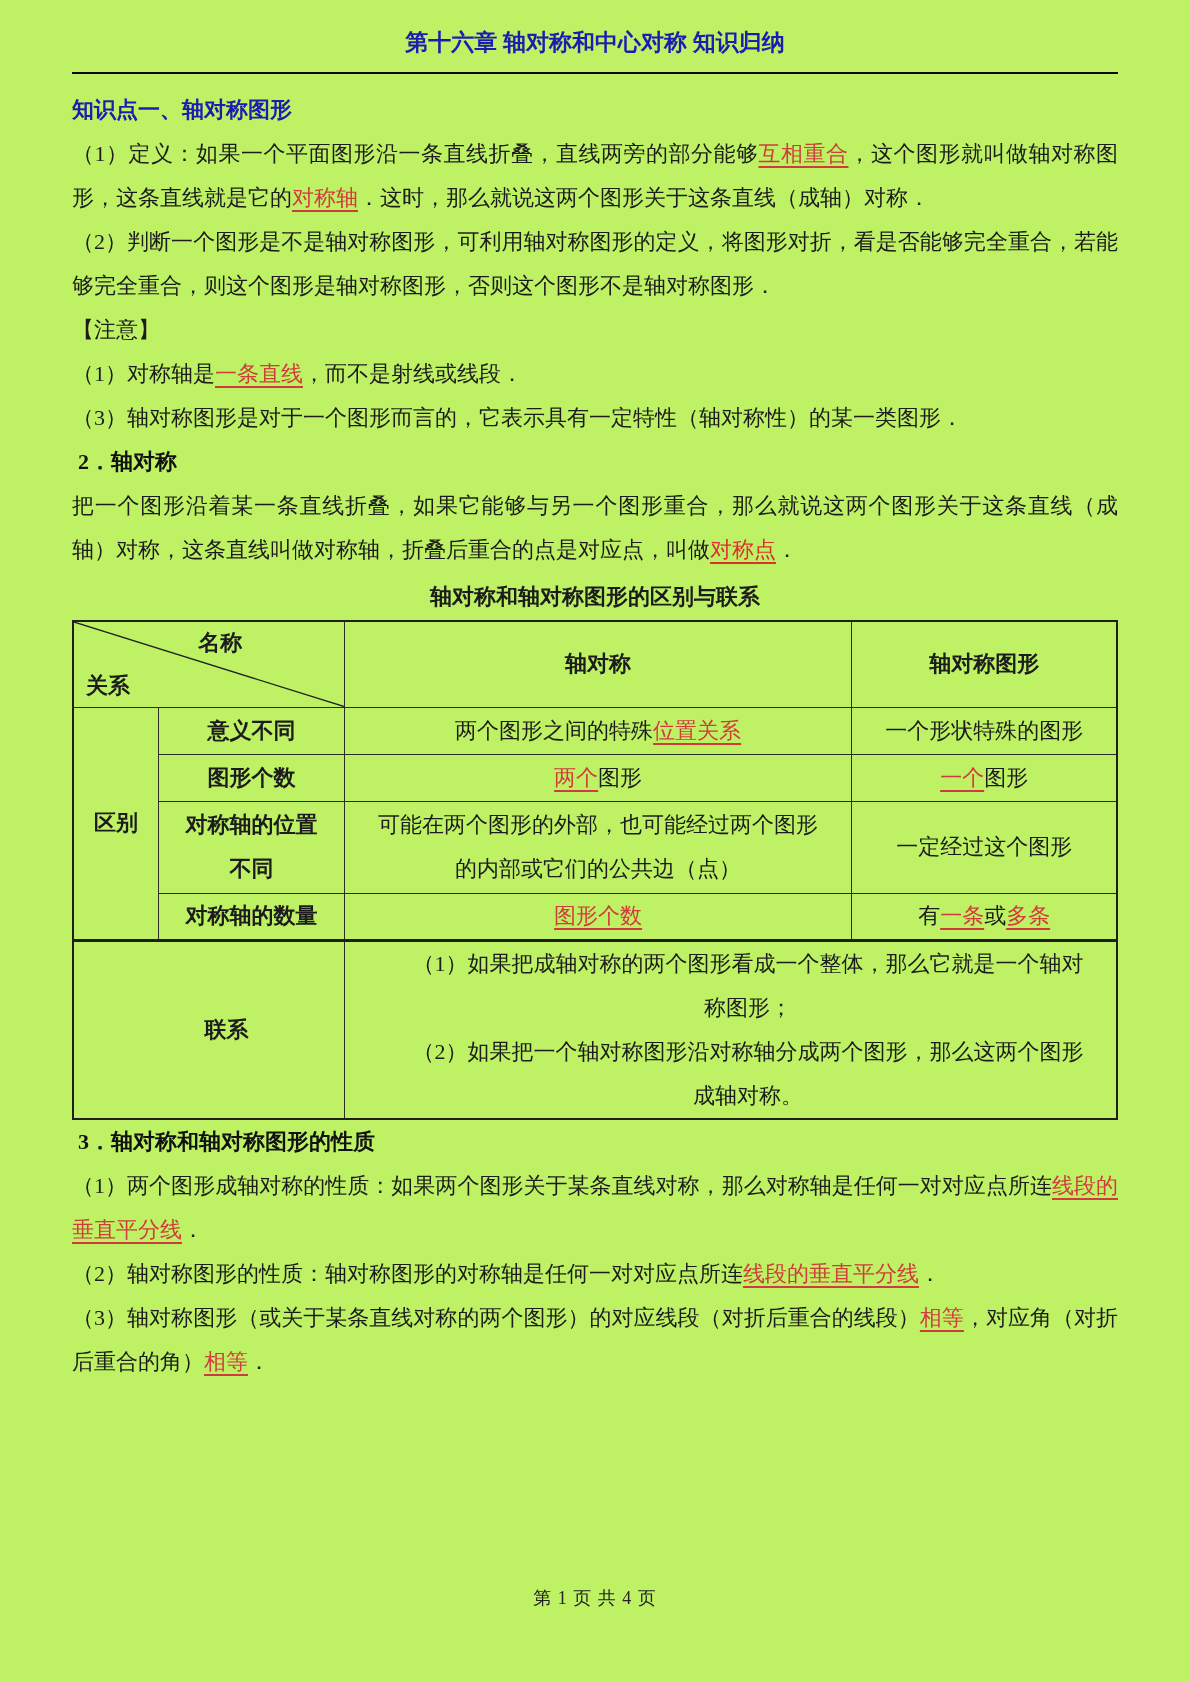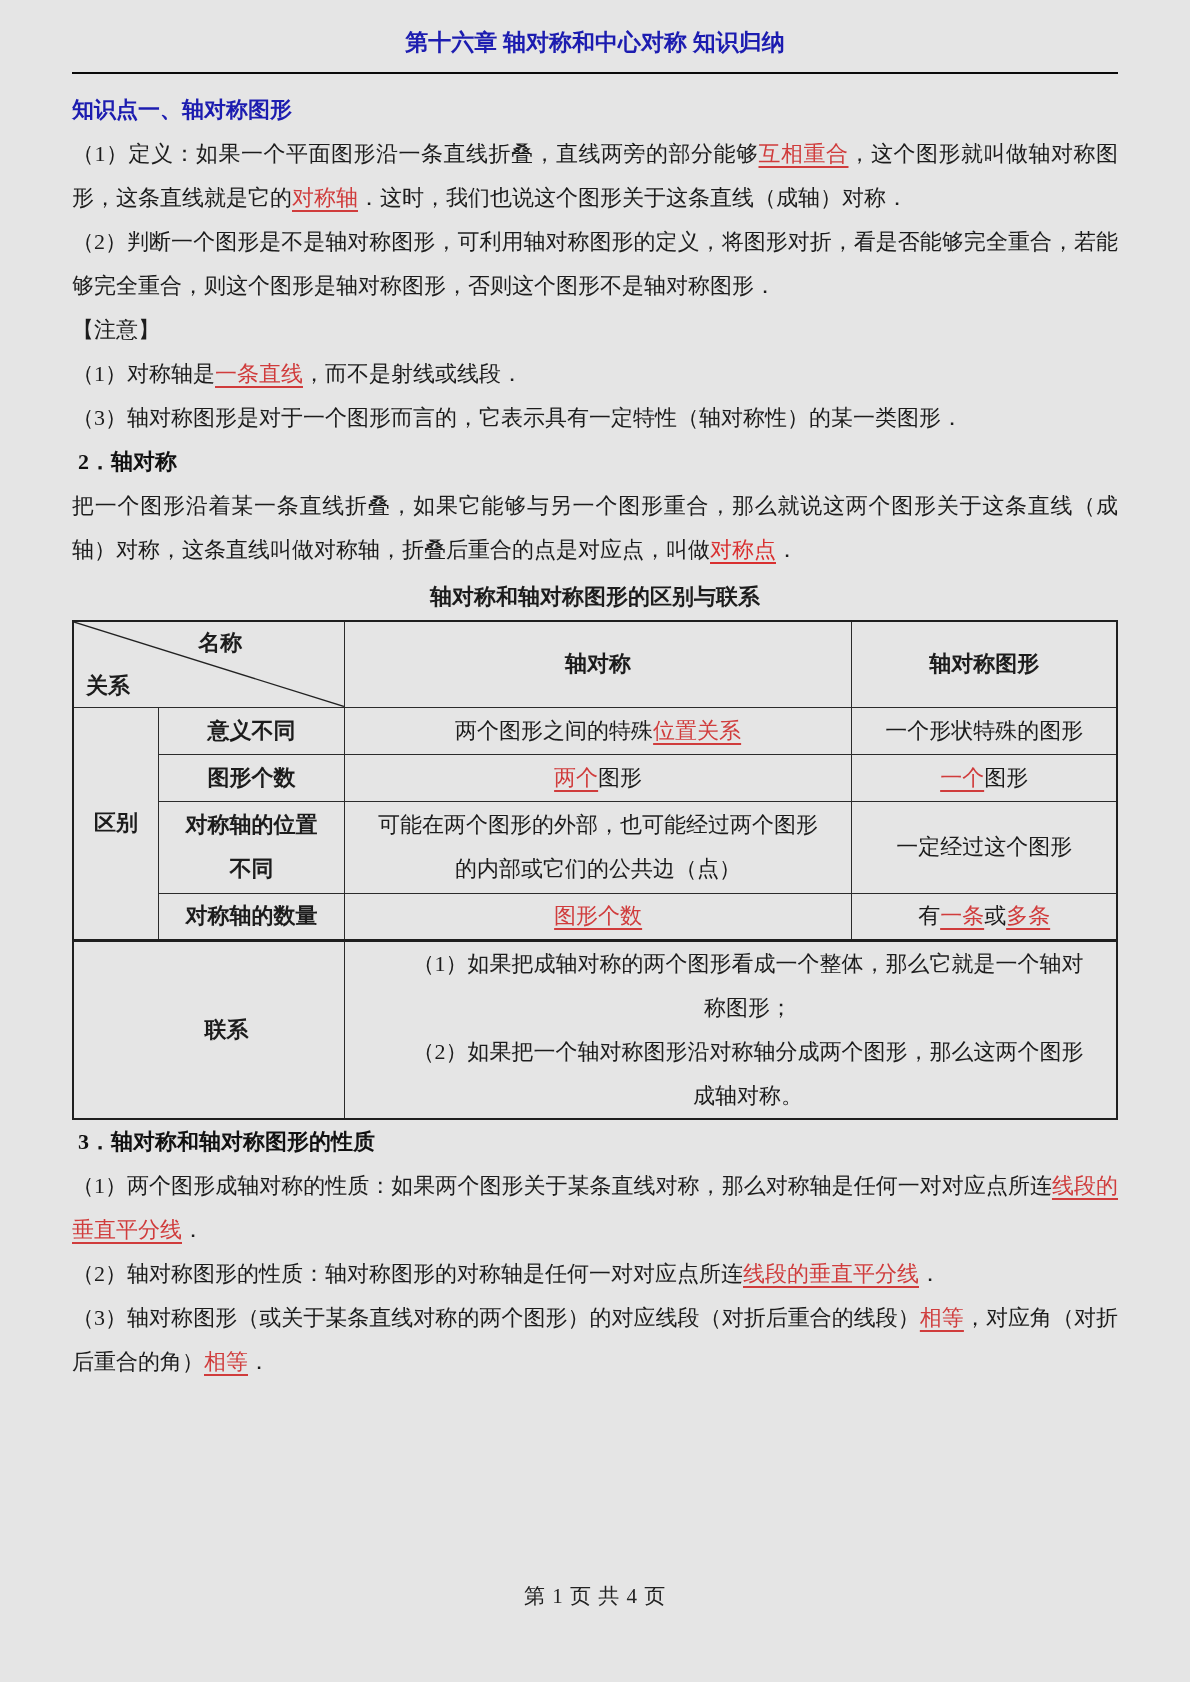--- a/index.html
+++ b/index.html
@@ -1,20 +1,20 @@
 <!DOCTYPE html>
 <html><head>
 <meta charset="utf-8">
 <style>
   html,body { margin:0; padding:0; background:#ffffff; }
   .page {
     position:relative;
     width:1190px; height:1682px;
     margin:0 auto;
-    background:#e5e5e5;
+    background:#bef264;
     font-family:"Liberation Serif","DejaVu Serif",serif;
     color:#1c1c1c;
     overflow:hidden;
   }
   .content { padding:0 72px; }
 
   .doc-title {
     padding-top:28px;
     text-align:center;
     font-size:23px;
@@ -117,37 +117,37 @@
     white-space:pre-line;
   }
   tr.h-link td { border-top:3px solid #1f1f1f;padding-left:45px; }
   td.link-label { font-weight:bold; }
 
   .footer {
     position:absolute;
     left:0; bottom:72px;
     width:100%;
     text-align:center;
-    font-size:21px;
+    font-size:18px;
     color:#222;
     letter-spacing:1px;
   }
 </style>
 </head>
 <body>
 
 <div class="page">
   <div class="content">
 
     <div class="doc-title">第十六章 轴对称和中心对称 知识归纳</div>
     <hr class="rule">
 
     <div class="kp-heading">知识点一、轴对称图形</div>
 
-    <p class="body"><span>（1）定义：如果一个平面图形沿一条直线折叠，直线两旁的部分能够</span><span class="r">互相重合</span><span>，这个图形就叫做轴对称图形，这条直线就是它的</span><span class="r">对称轴</span><span>．这时，我们也说这个图形关于这条直线（成轴）对称．</span></p>
+    <p class="body"><span>（1）定义：如果一个平面图形沿一条直线折叠，直线两旁的部分能够</span><span class="r">互相重合</span><span>，这个图形就叫做轴对称图形，这条直线就是它的</span><span class="r">对称轴</span><span>．这时，那么就说这两个图形关于这条直线（成轴）对称．</span></p>
     <p class="body">（2）判断一个图形是不是轴对称图形，可利用轴对称图形的定义，将图形对折，看是否能够完全重合，若能够完全重合，则这个图形是轴对称图形，否则这个图形不是轴对称图形．</p>
 
     <div class="note-label">【注意】</div>
     <p class="body"><span>（1）对称轴是</span><span class="r">一条直线</span><span>，而不是射线或线段．</span></p>
     <p class="body"><span>（3）轴对称图形是对于一个图形而言的，它表示具有一定特性（轴对称性）的某一类图形．</span></p>
 
     <div class="num-heading">2．轴对称</div>
     <p class="body"><span>把一个图形沿着某一条直线折叠，如果它能够与另一个图形重合，那么就说这两个图形关于这条直线（成轴）对称，这条直线叫做对称轴，折叠后重合的点是对应点，叫做</span><span class="rb">对称点</span><span>．</span></p>
 
     <div class="table-title">轴对称和轴对称图形的区别与联系</div>

